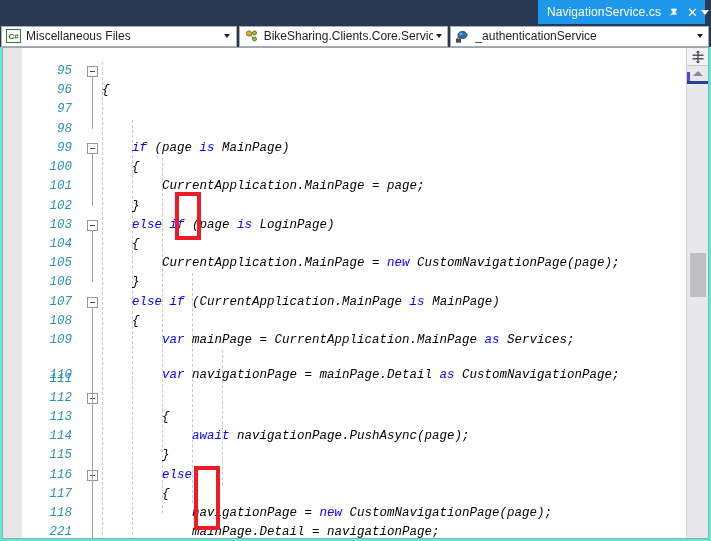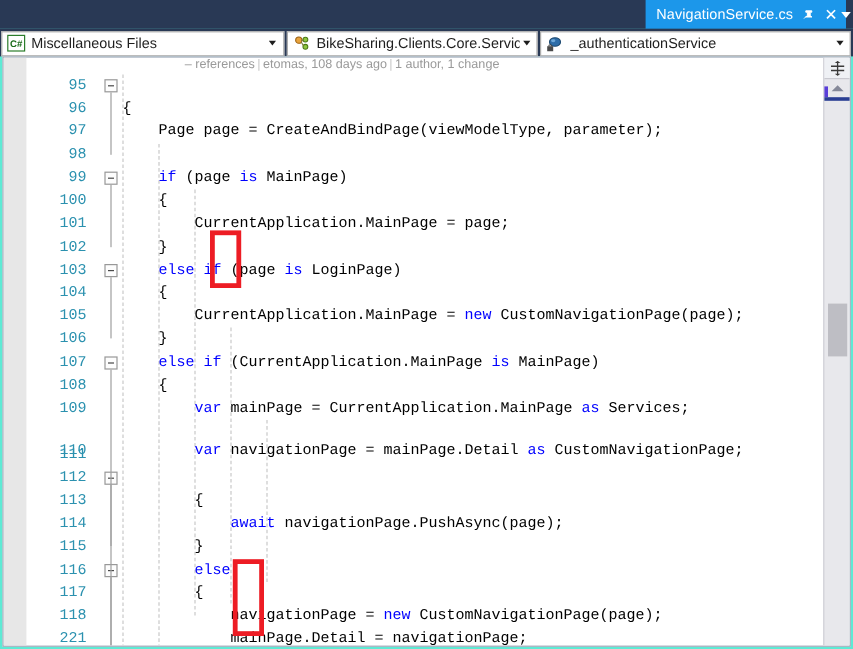--- a/index.html
+++ b/index.html
@@ -153,20 +153,21 @@
     white-space: nowrap;
     font-family: "Liberation Sans", sans-serif;
   }
   .codelens .sep { color: #C9C9C9; padding: 0 2px; }
 
   .row {
     position: absolute;
     left: 0;
     width: 546px;
     height: 19.2px;
+    font-style: italic;
   }
   .lnum {
     position: absolute;
     left: 19px;
     width: 50px;
     text-align: right;
     font-family: "Liberation Mono", monospace;
     font-size: 12.5px;
     color: #2B91AF;
     line-height: 19.2px;
@@ -331,42 +332,38 @@
     </div>
 
   </div>
 
   <div class="editor">
 
     <div class="sel-margin"></div>
 
     <div class="code-area">
 
-      <div class="codelens">
-        <span>– references</span><span class="sep">|</span><span>etomas, 108 days ago</span><span class="sep">|</span><span>1 author, 1 change</span>
-      </div>
 
       <div class="guide" style="left:99px;  top:14px;  height:478px;"></div>
       <div class="guide" style="left:129px; top:72px;  height:420px;"></div>
       <div class="guide" style="left:159px; top:110px; height:355px;"></div>
       <div class="guide" style="left:189px; top:225px; height:230px;"></div>
       <div class="guide" style="left:219px; top:302px; height:135px;"></div>
 
       <div id="rows">
           <div class="row" style="top: 14px;">
             <div class="lnum">95</div>
             <div class="fold"></div>
           </div>
           <div class="row" style="top: 33.22px; padding-left: 42px;">
             <div class="lnum">96</div>
             <div class="code"><span>{</span></div>
           </div>
           <div class="row" style="top: 52.44px;">
             <div class="lnum">97</div>
-            <div class="code"><span>    Page page = CreateAndBindPage(viewModelType, parameter);</span></div>
           </div>
           <div class="row" style="top: 71.66px;">
             <div class="lnum">98</div>
             <div class="code"><span></span></div>
           </div>
           <div class="row" style="top: 90.88px;">
             <div class="lnum">99</div>
             <div class="fold"></div>
             <div class="code"><span>    </span><span class="kw">if</span><span> (page </span><span class="kw">is</span><span> MainPage)</span></div>
           </div>

